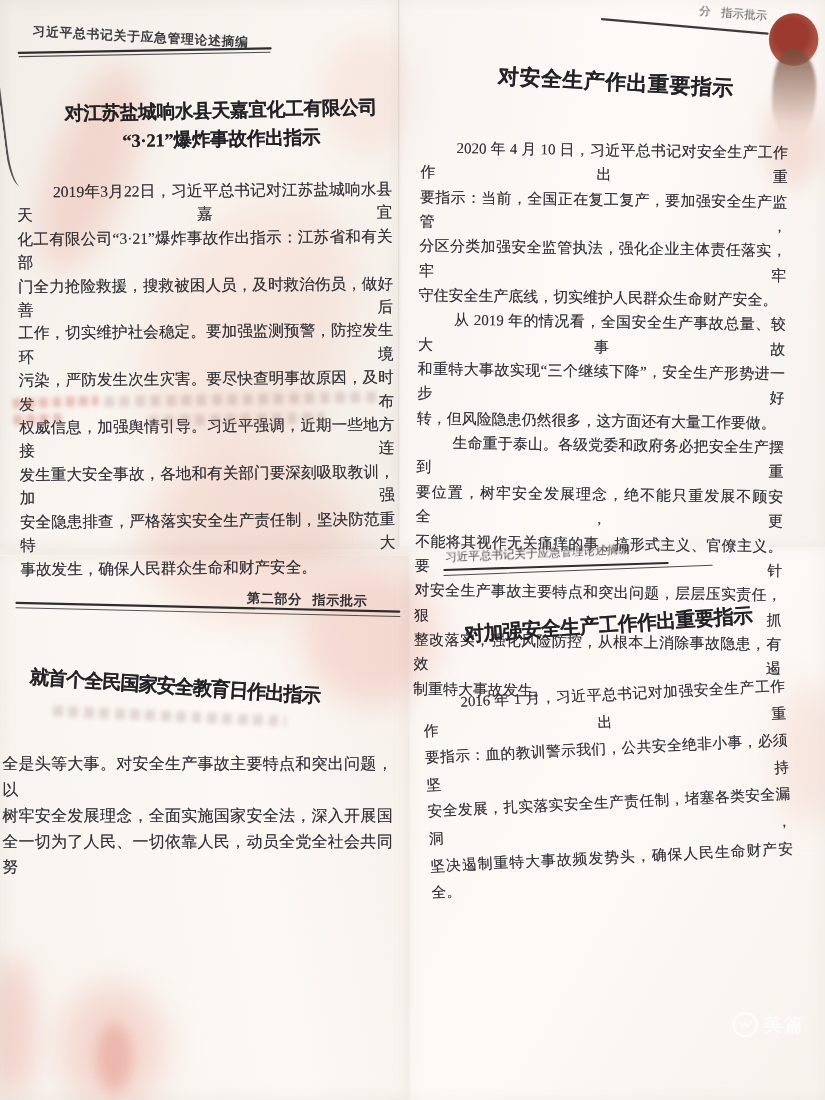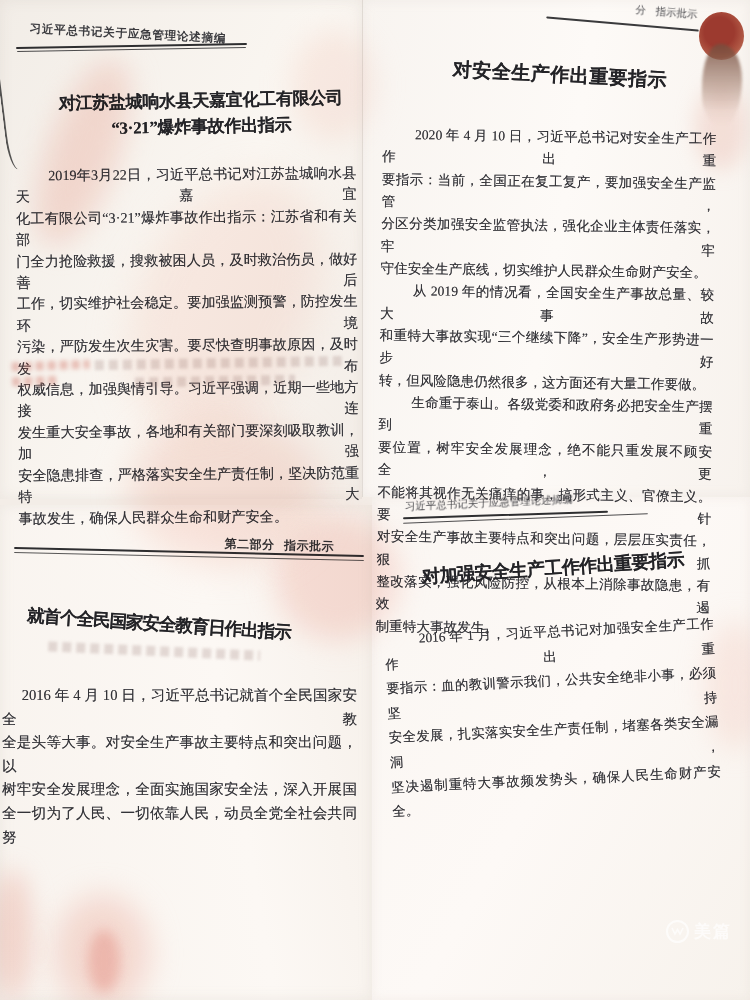--- a/index.html
+++ b/index.html
@@ -179,21 +179,20 @@
 
   <div class="hdr hdr-bl">第二部分 指示批示</div>
   <div class="rule rule-bl-a"></div>
   <div class="rule rule-bl-b"></div>
   <div class="title title-bl">就首个全民国家安全教育日作出指示</div>
   <div class="bleed bleed-bl">
     <div class="bleed-row"></div>
   </div>
   <div class="bodytxt body-bl">
       <div>
-        <div class="line first">2016 年 4 月 10 日，习近平总书记就首个全民国家安全教</div>
         <div class="line">全是头等大事。对安全生产事故主要特点和突出问题，以</div>
         <div class="line">树牢安全发展理念，全面实施国家安全法，深入开展国</div>
         <div class="line">全一切为了人民、一切依靠人民，动员全党全社会共同努</div>
       </div>
     </div>
 
   <div class="hdr hdr-br">习近平总书记关于应急管理论述摘编</div>
   <div class="rule rule-br-a"></div>
   <div class="rule rule-br-b"></div>
   <div class="title title-br">对加强安全生产工作作出重要指示</div>

